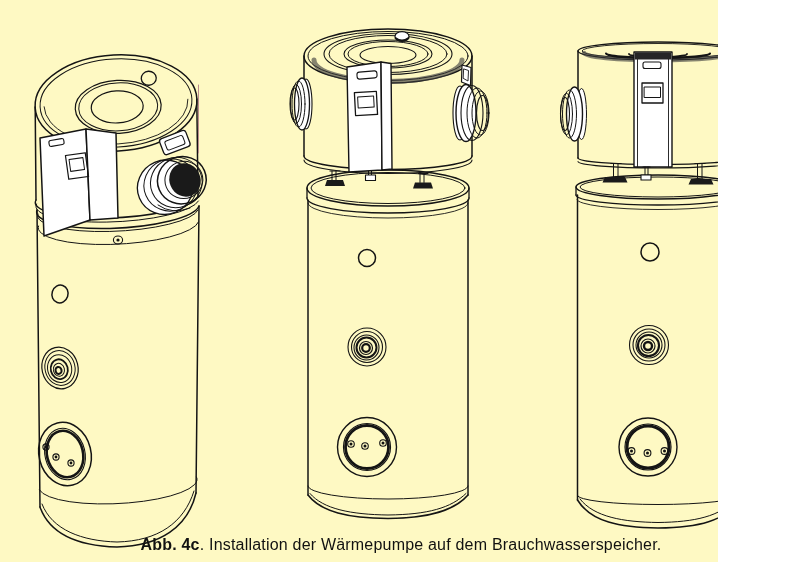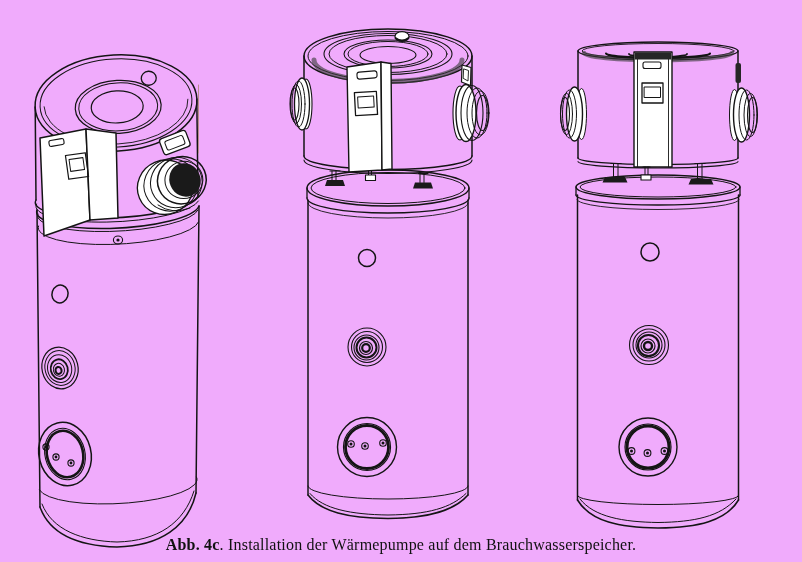--- a/index.html
+++ b/index.html
@@ -1,17 +1,17 @@
 <!DOCTYPE html>
 <html><head>
 <meta charset="utf-8">
 <style>
   html,body{margin:0;padding:0;background:#ffffff;}
-  .canvas{position:relative;width:802px;height:562px;background:#f0abfc;overflow:hidden;
-          font-family:Liberation Serif, serif;}
+  .canvas{position:relative;width:718px;height:562px;background:#fef9c3;overflow:hidden;
+          font-family:Liberation Sans, sans-serif;}
   .fig{position:absolute;}
   .fig1{left:20px;top:50px;}
   .fig2{left:283px;top:20px;}
   .fig3{left:558px;top:30px;}
   .ln *{stroke:#141414;fill:none;stroke-linecap:round;stroke-linejoin:round;}
   .ln .fw{fill:#ffffff;}
   .ln .fd{fill:#1a1a1a;stroke:none;}
   .ln .fdark{fill:#262626;stroke:none;}
   .ln .shade{stroke:#3c3c3c;opacity:.62;}
   .ln .dot{fill:#111111;stroke:none;}

